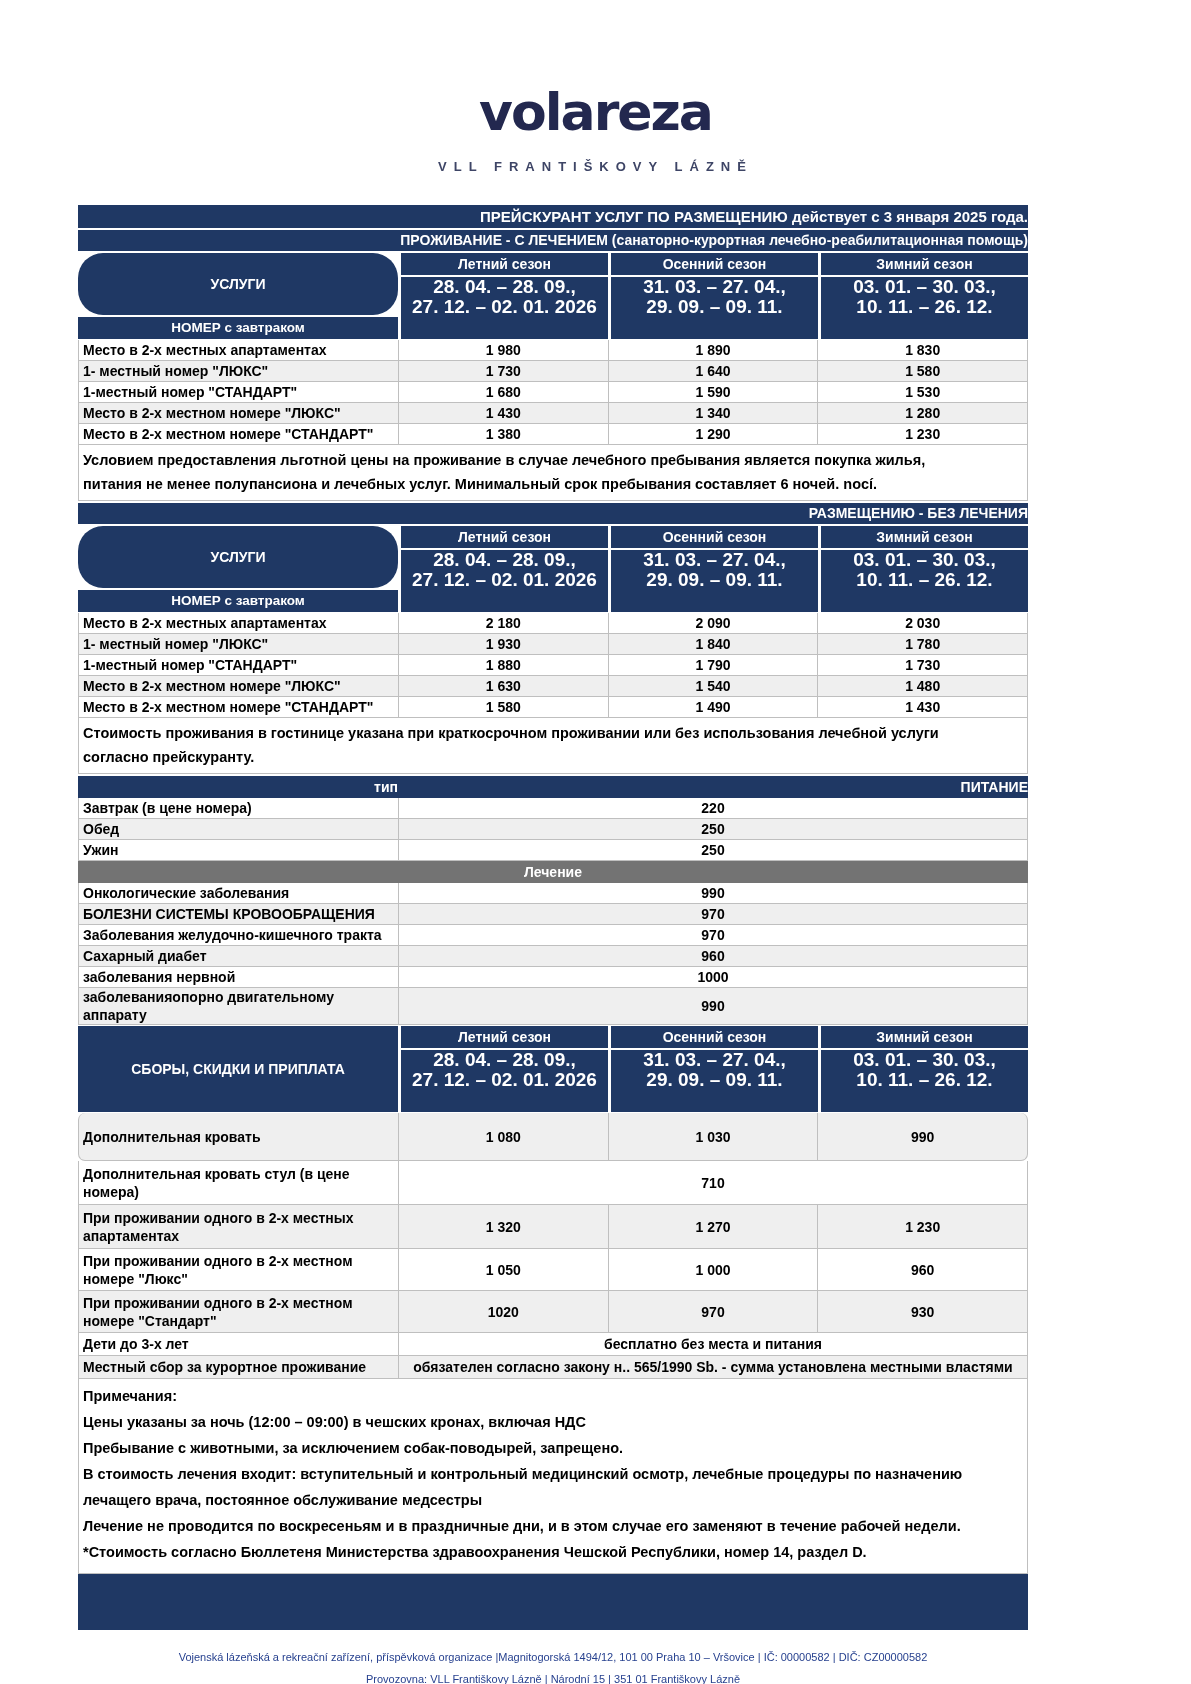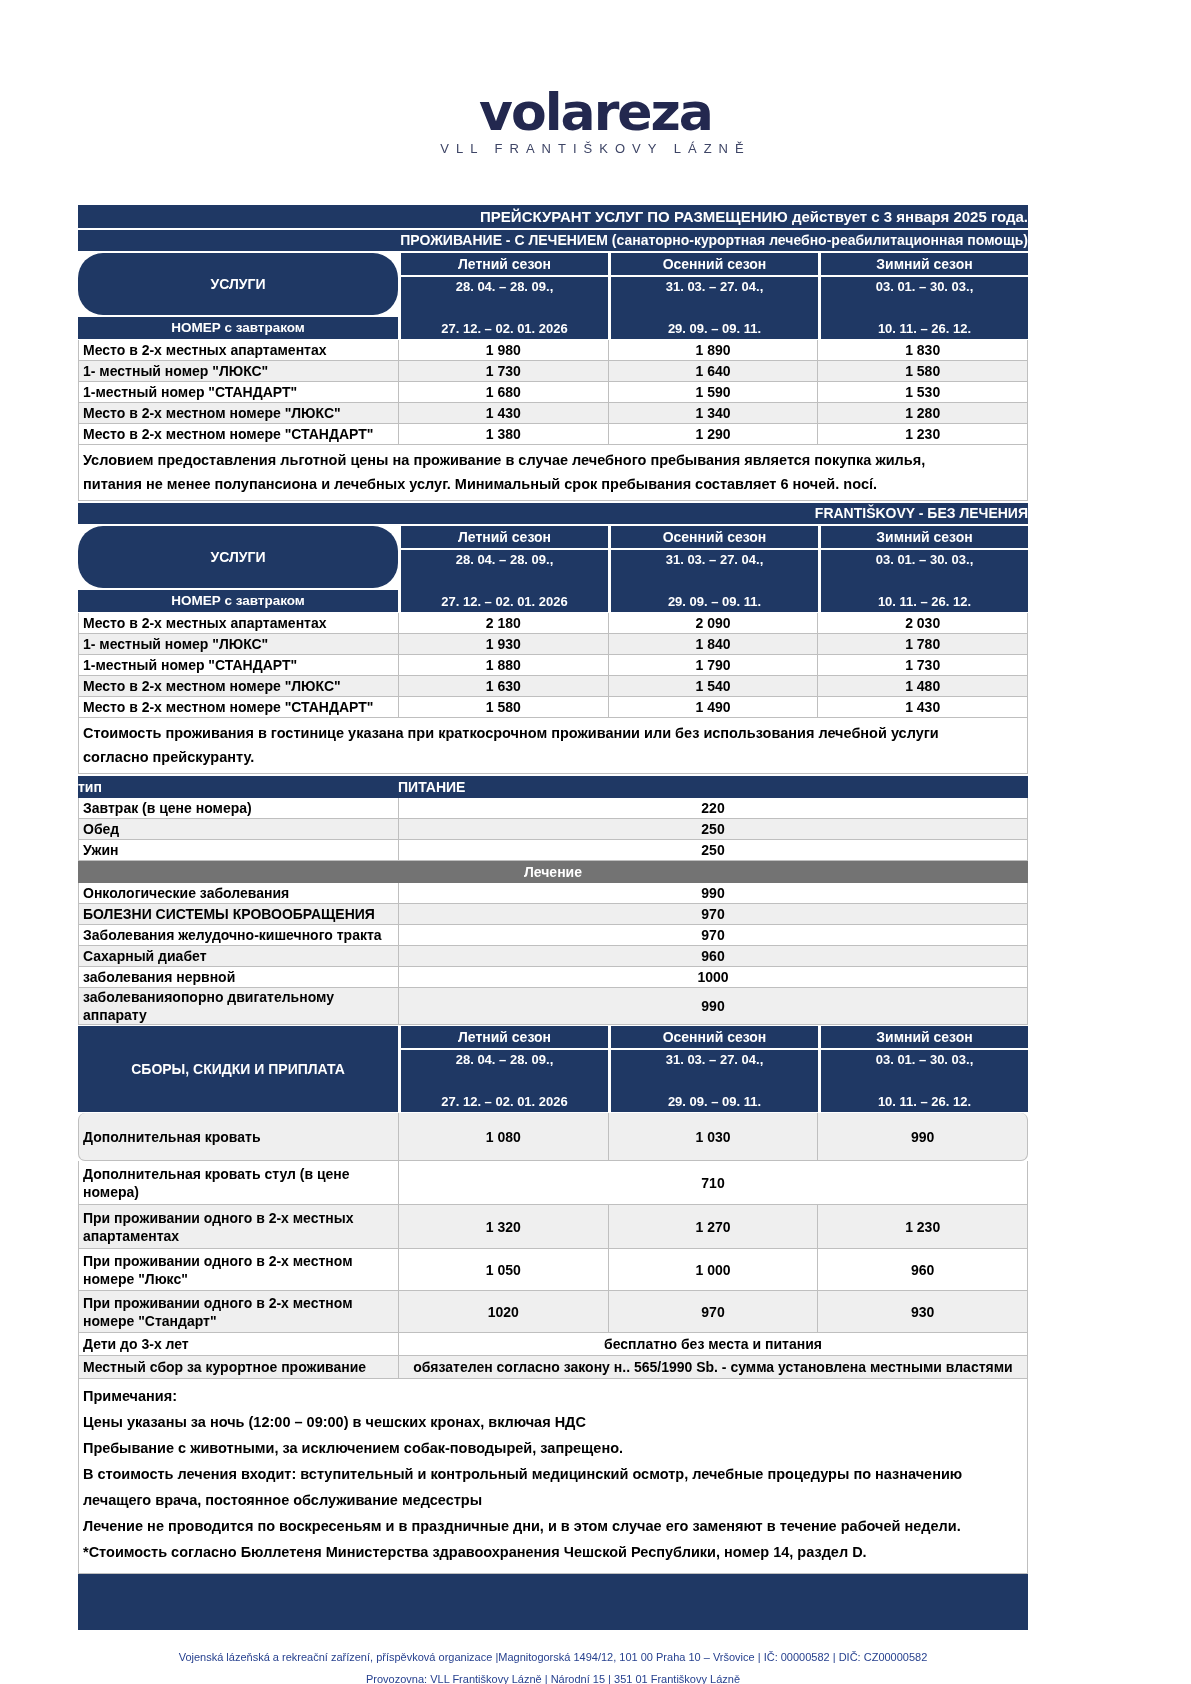--- a/index.html
+++ b/index.html
@@ -2,38 +2,38 @@
 <html><head>
 <meta charset="utf-8">
 <style>
   * { margin:0; padding:0; box-sizing:border-box; }
   body { background:#888; font-family:"Liberation Sans", sans-serif; }
   .page { width:1191px; height:1684px; background:#fff; position:relative; margin:0 auto; overflow:hidden; }
 
   
   .logo { position:absolute; top:86px; left:0; width:100%; text-align:center; }
   .brand { font-size:52px; font-weight:800; color:#23284F; letter-spacing:-2px; line-height:52px; font-family:"DejaVu Sans", sans-serif; }
-  .brand-sub { font-size:13px; letter-spacing:7px; color:#3E4566; margin-top:3px; font-weight:400; }
+  .brand-sub { font-size:13px; letter-spacing:7px; color:#3E4566; margin-top:21px; font-weight:700; }
 
   
   .doc { position:absolute; left:78px; top:205px; width:950px; font-size:14px; color:#000; }
 
   .bar { background:#1F3864; color:#fff; font-weight:bold; text-align:right; }
   .bar.title { height:23px; line-height:23px; font-size:15px; margin-bottom:2px; }
   .bar.sub { height:21px; line-height:21px; font-size:14px; margin-bottom:2px; }
 
   
   .season-head { display:flex; gap:3px; }
   .sh-col1 { width:320px; display:flex; flex-direction:column; gap:2px; }
   .cell-navy { background:#1F3864; color:#fff; font-weight:bold; text-align:center; }
   .sh-uslugi { height:62px; display:flex; align-items:center; justify-content:center; font-size:14px;border-radius:25px; }
   .sh-nomer { height:22px; line-height:22px; font-size:13.5px; }
   .sh-scol { flex:1; display:flex; flex-direction:column; gap:2px; }
   .sh-name { height:22px; line-height:22px; font-size:14px; }
-  .sh-dates { height:62px; display:flex; flex-direction:column; justify-content:space-between; font-size:13px; line-height:20px; }
+  .sh-dates { height:62px; display:flex; flex-direction:column; justify-content:flex-start; font-size:19px; line-height:20px; }
 
   
   .fees-head { display:flex; gap:3px; margin-top:1px; }
   .fees-title { width:320px; height:86px; display:flex; align-items:center; justify-content:center; font-size:14px; }
   .fees-head .sh-scol .sh-dates { height:62px; }
 
   
   .prow { display:flex; border-left:1px solid #BFBFBF; border-right:1px solid #BFBFBF; border-bottom:1px solid #BFBFBF; background:#fff; font-weight:bold; }
   .prow.alt { background:#EFEFEF; }
   .plabel { width:320px; padding:0 0 0 4px; border-right:1px solid #BFBFBF; display:flex; align-items:center; font-size:14px; line-height:18px; }
@@ -43,21 +43,21 @@
   .h21 { min-height:21px; }
   .h48 { min-height:48px;border-radius:7px; }
   .h44 { min-height:44px; }
   .h42 { min-height:42px; }
   .h23 { min-height:23px; }
 
   
   .noteblock { border-left:1px solid #BFBFBF; border-right:1px solid #BFBFBF; border-bottom:1px solid #BFBFBF; padding:3px 4px 4px 4px; font-weight:bold; font-size:14.5px; line-height:24px; background:#fff; }
 
   
-  .split-bar { display:flex; background:#1F3864; color:#fff; font-weight:bold; height:22px; line-height:22px; text-align:left; }
+  .split-bar { display:flex; background:#1F3864; color:#fff; font-weight:bold; height:22px; line-height:22px; text-align:right; }
   .split-bar .left { width:320px; }
   .split-bar .right { flex:1; }
   .full-bar { background:#737373; color:#fff; font-weight:bold; height:22px; line-height:22px; text-align:center; }
 
   
   .remarks { border-left:1px solid #BFBFBF; border-right:1px solid #BFBFBF; border-bottom:1px solid #BFBFBF; padding:4px 4px 8px 4px; font-weight:bold; font-size:14.5px; background:#fff; }
   .remarks div { line-height:26px; }
 
   .footer-bar { background:#1F3864; height:56px; }
 
@@ -136,21 +136,21 @@
       <div class="pval">1 380</div>
       <div class="pval">1 290</div>
       <div class="pval">1 230</div>
     </div>
 
     <div class="noteblock">
       <div>Условием предоставления льготной цены на проживание в случае лечебного пребывания является покупка жилья,</div>
       <div>питания не менее полупансиона и лечебных услуг. Минимальный срок пребывания составляет 6 ночей. nocí.</div>
     </div>
 
-    <div class="bar sub" style="margin-top:2px;">FRANTIŠKOVY - БЕЗ ЛЕЧЕНИЯ</div>
+    <div class="bar sub" style="margin-top:2px;">РАЗМЕЩЕНИЮ - БЕЗ ЛЕЧЕНИЯ</div>
 
     <div class="season-head">
       <div class="sh-col1">
         <div class="cell-navy sh-uslugi">УСЛУГИ</div>
         <div class="cell-navy sh-nomer">НОМЕР с завтраком</div>
       </div>
       <div class="sh-scol">
         <div class="cell-navy sh-name">Летний сезон</div>
         <div class="cell-navy sh-dates">
           <div>28. 04. – 28. 09.,</div>

